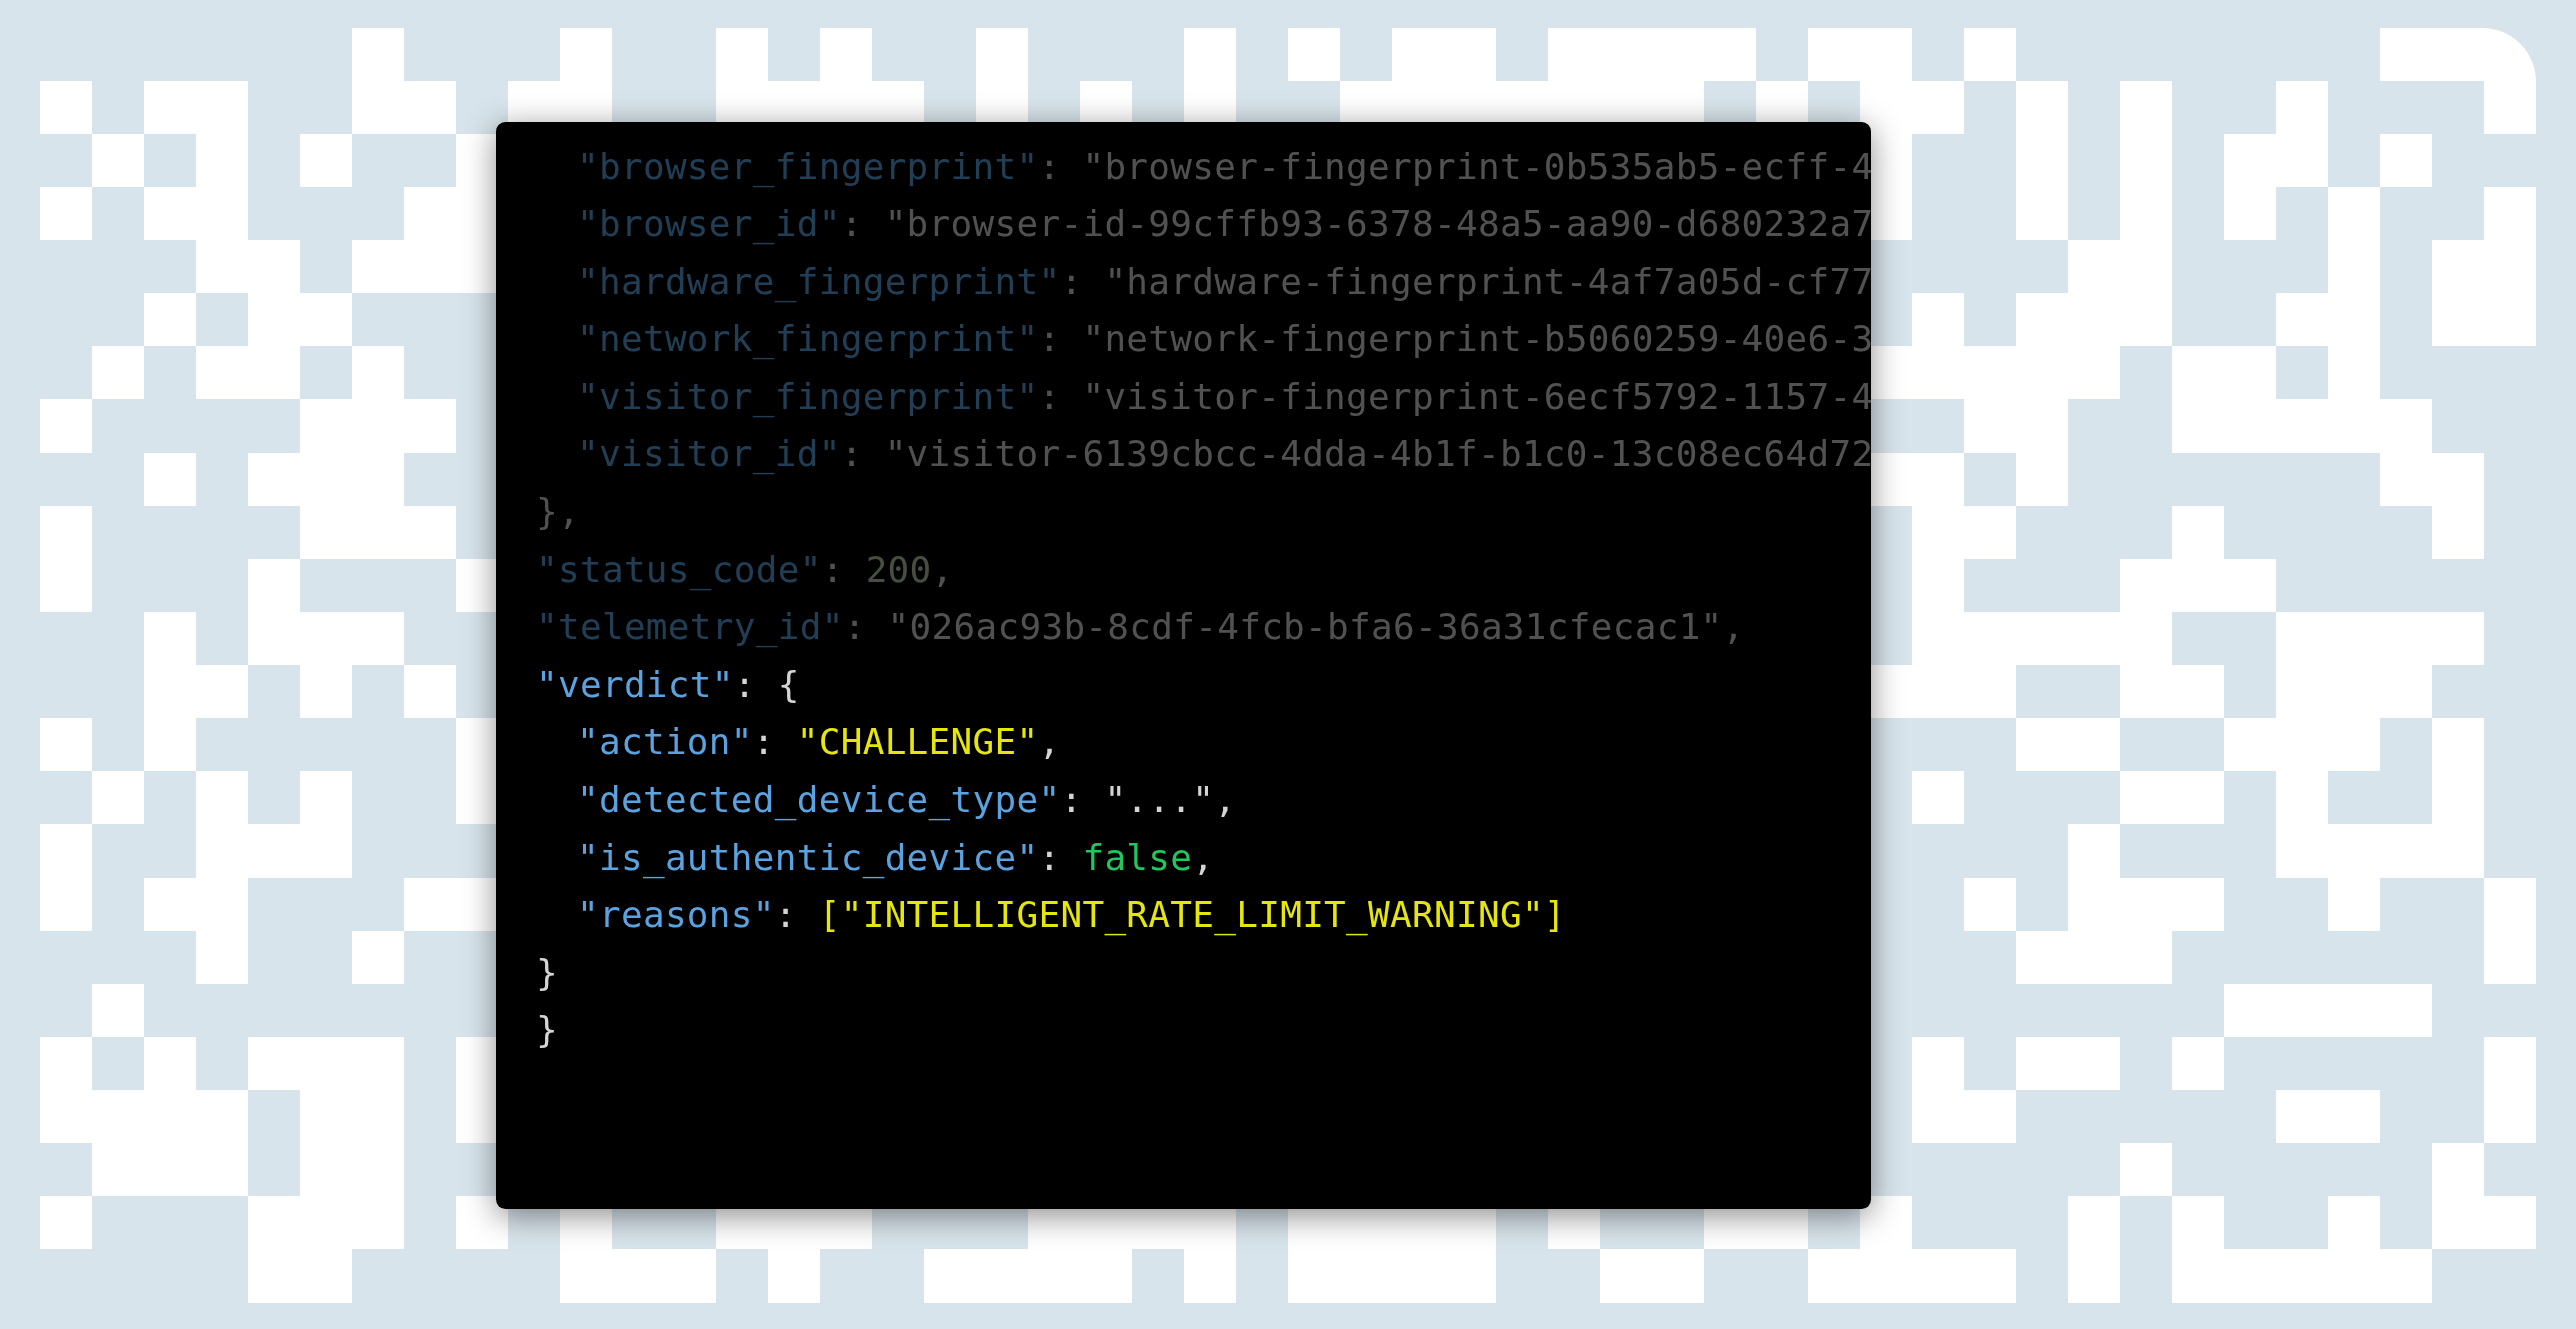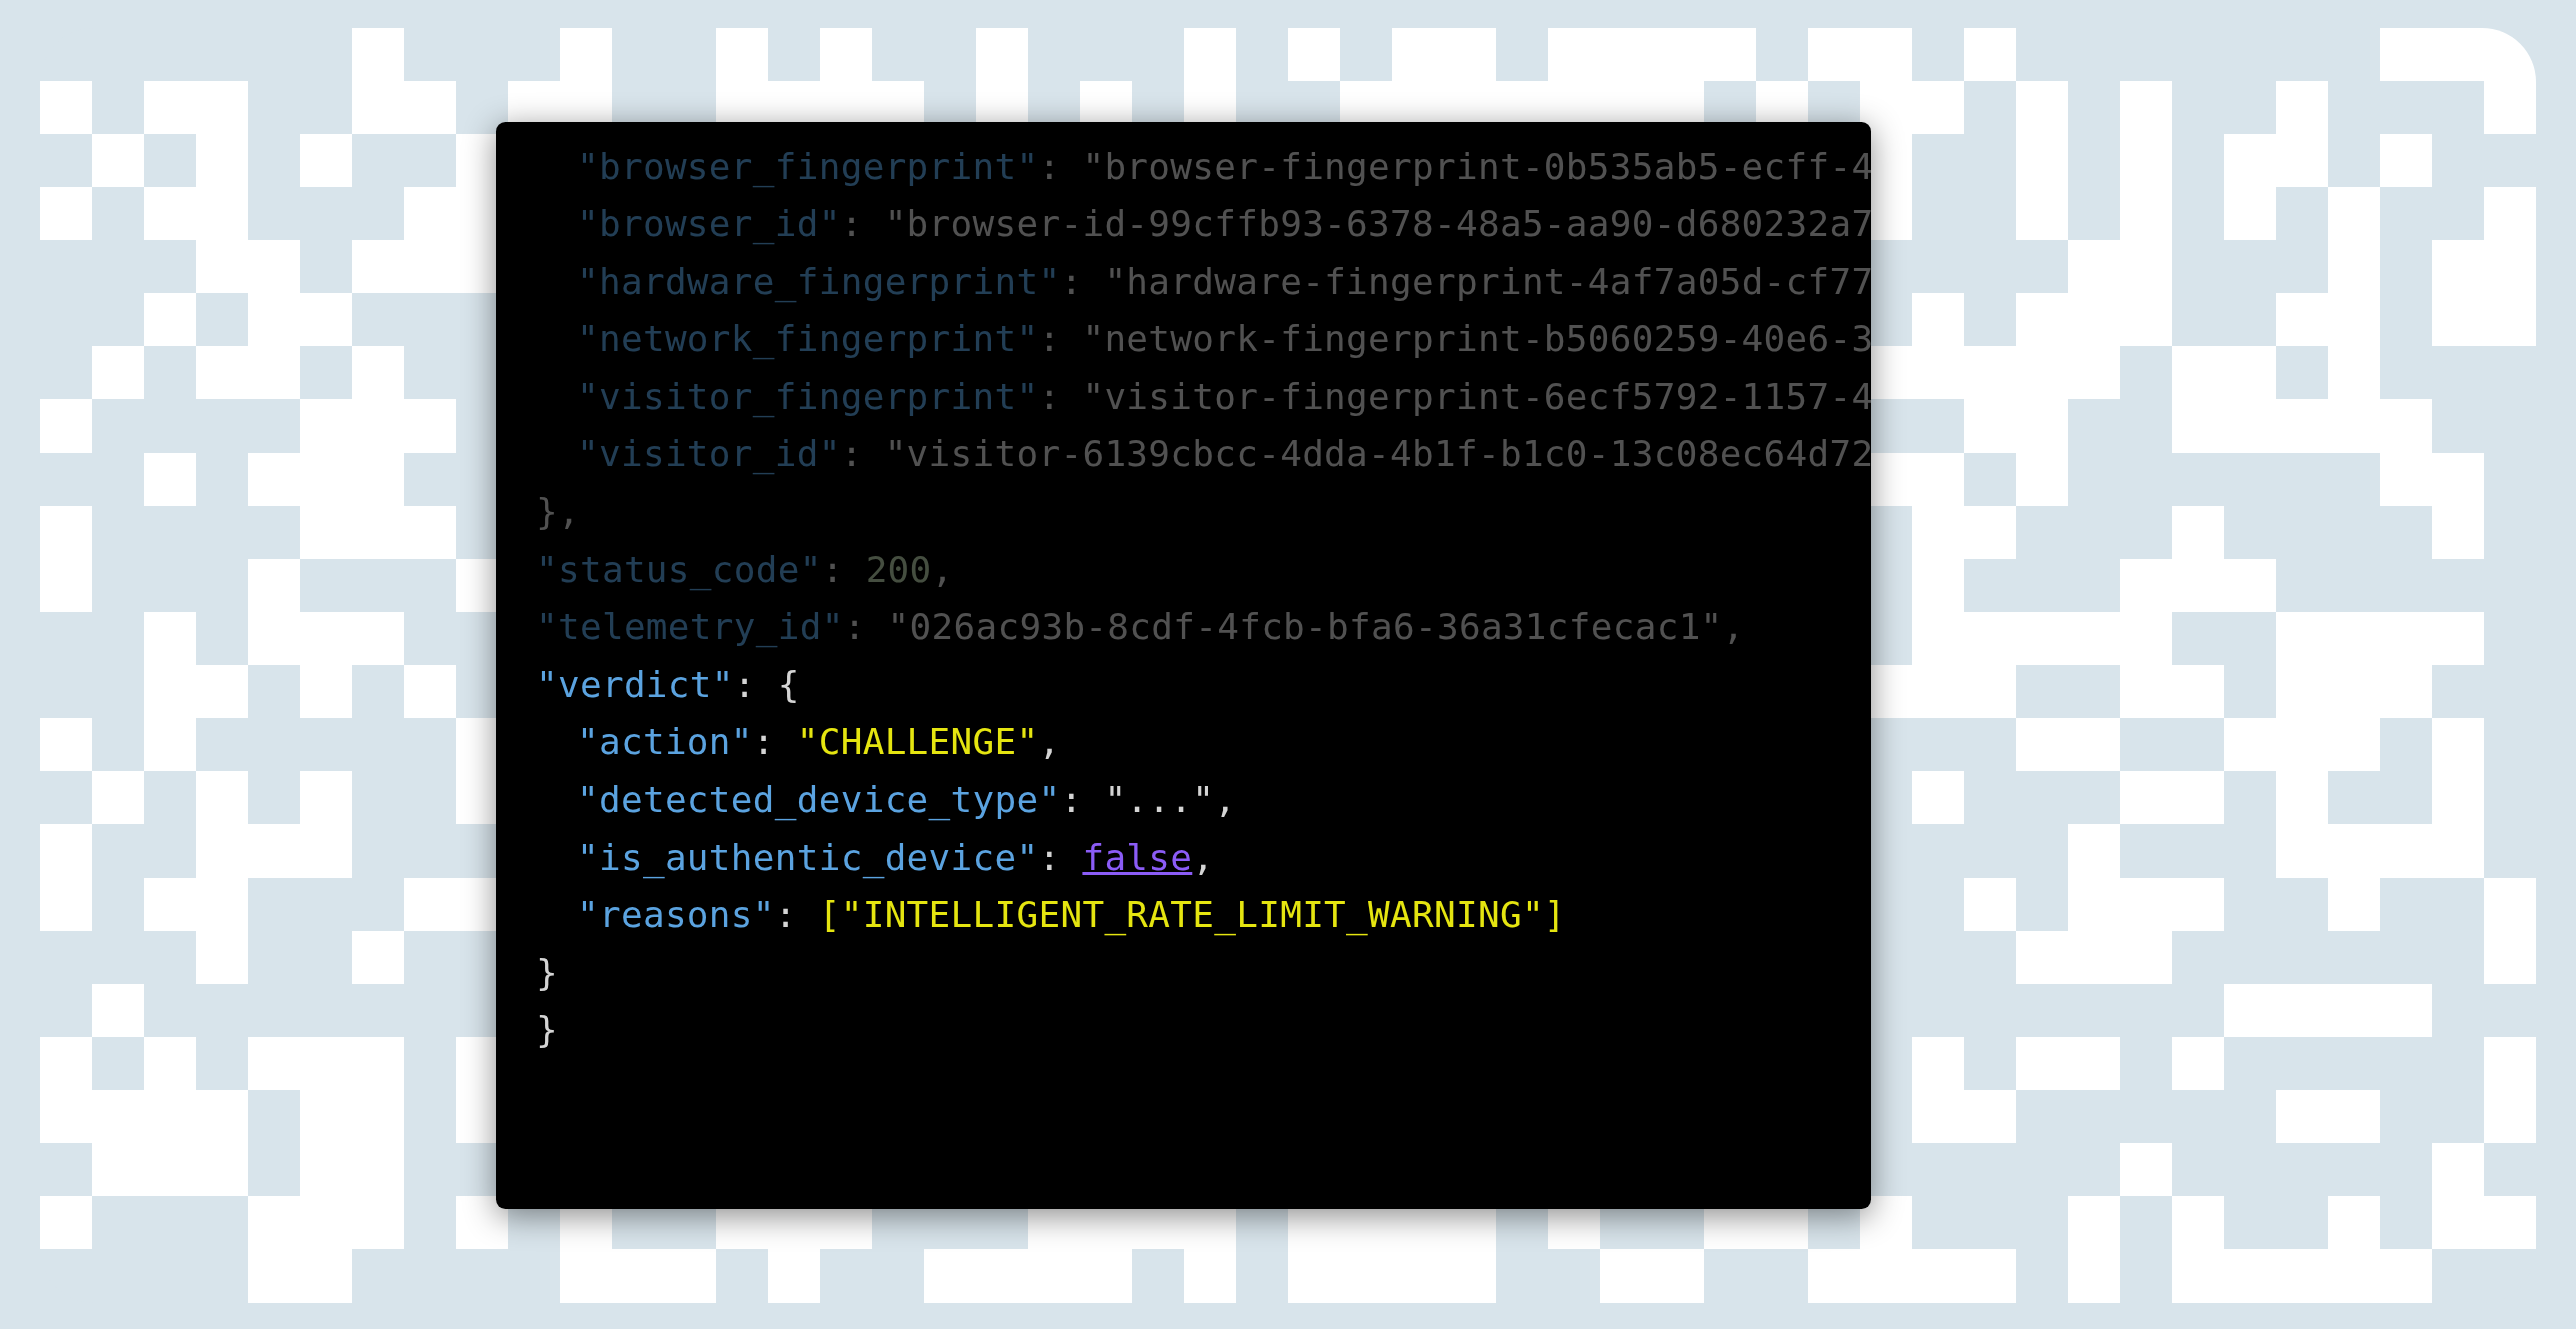--- a/index.html
+++ b/index.html
@@ -81,22 +81,21 @@
     .number {
       color: #b5cea8;
       text-align: center;
     }
     
     .punct {
       color: #d4d4d4;
     }
     
     .bool {
-      color: #8b5cf6;
-      text-decoration: underline;
+      color: #22c55e;
     }
     
     .highlight {
       color: #e5e510;
     }
     
     .indent-1 { padding-left: 40px; }
     .indent-2 { padding-left: 81px; }
   </style>
 </head>

